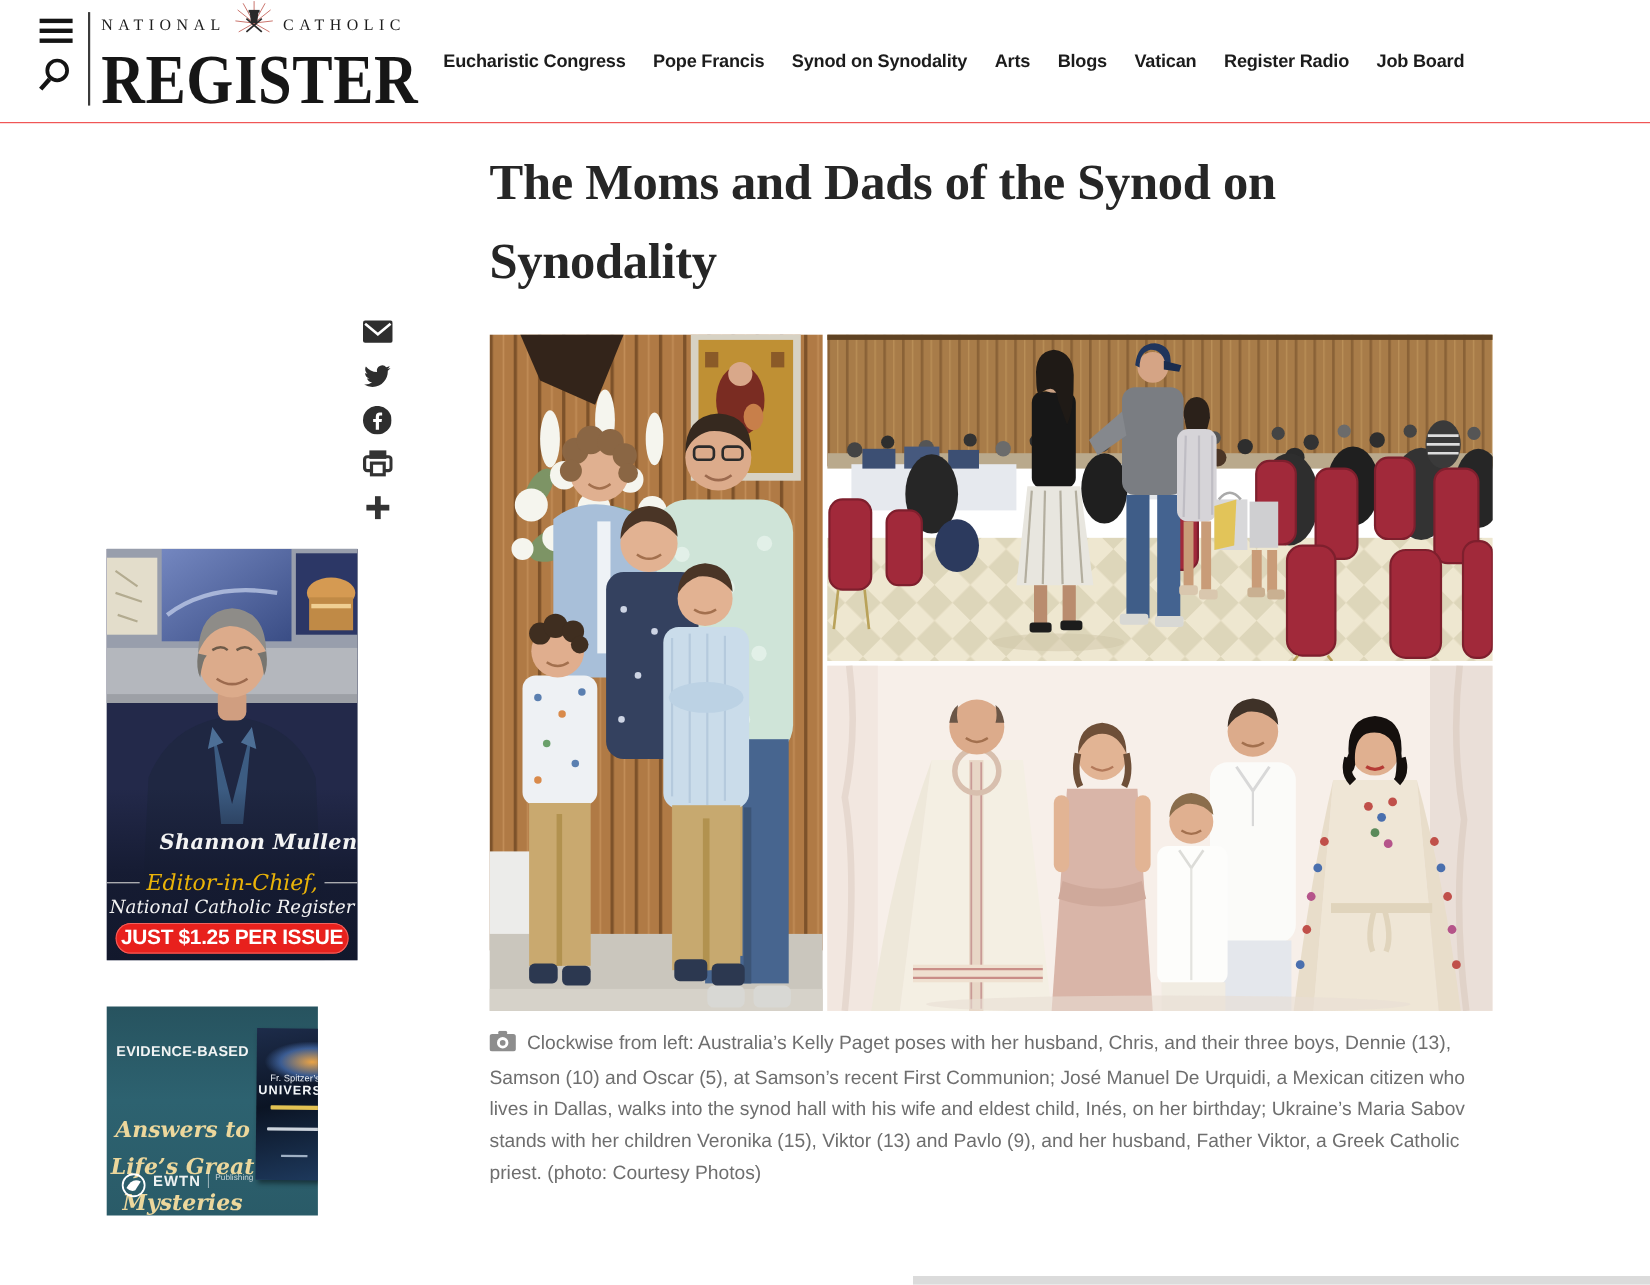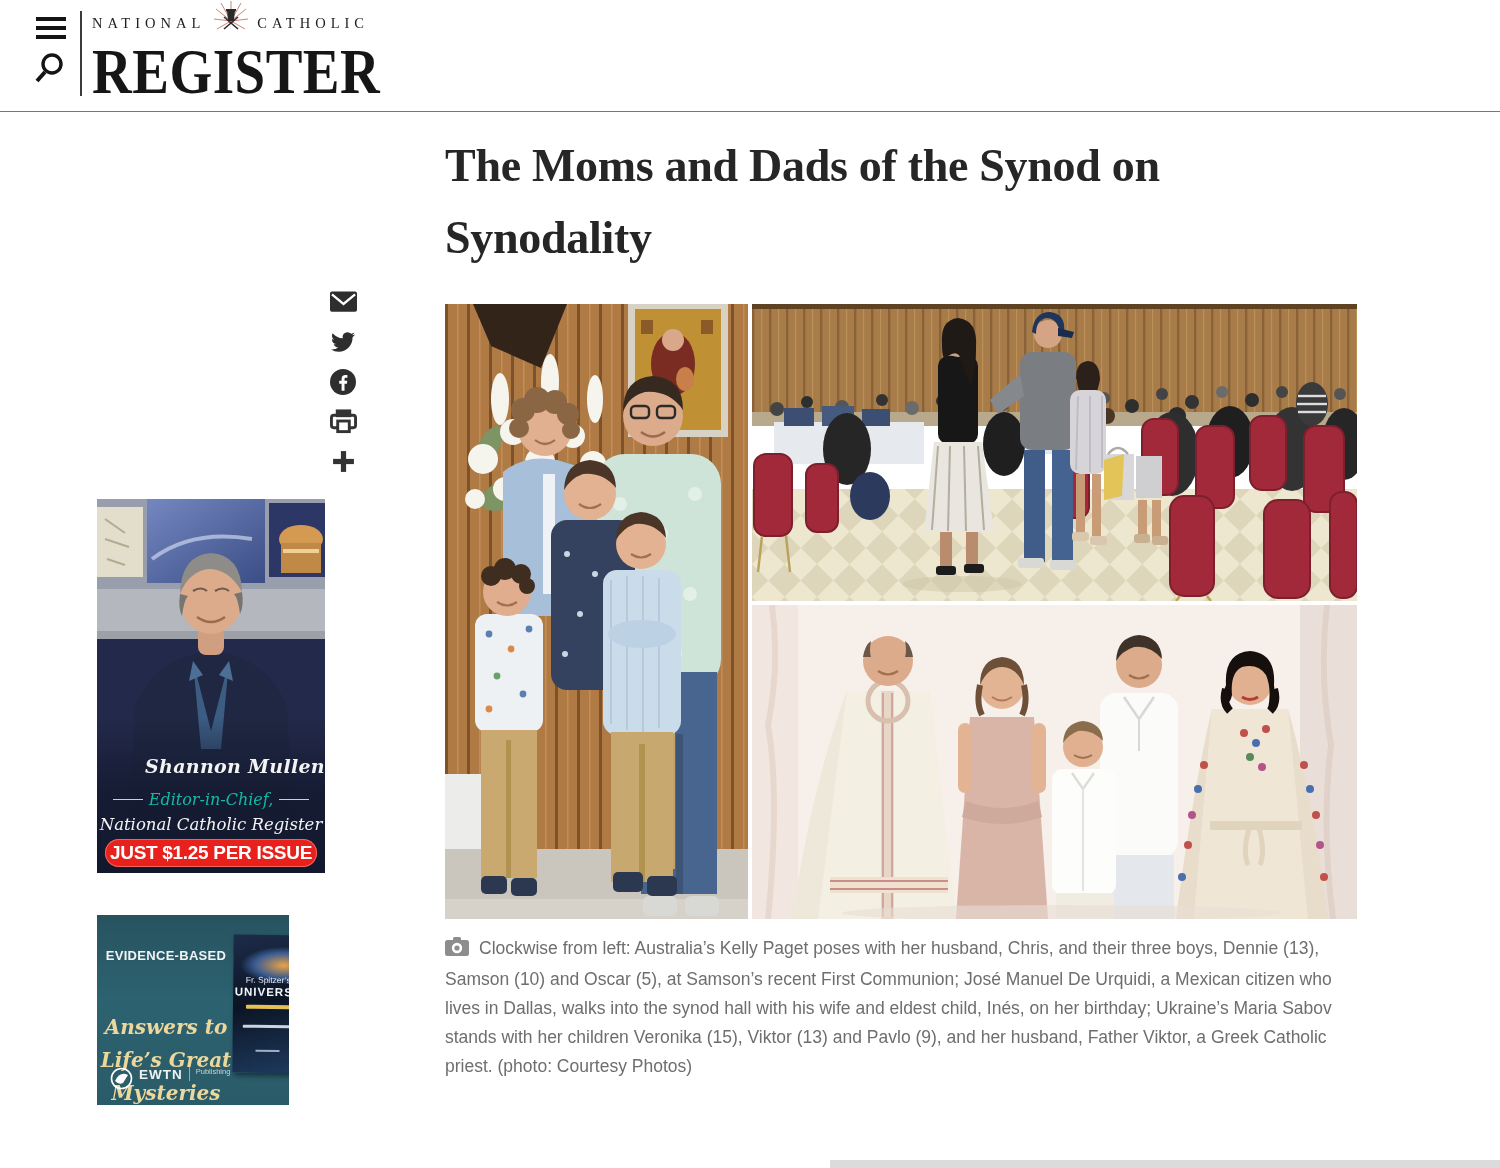--- a/index.html
+++ b/index.html
@@ -34,21 +34,21 @@
   
   .ad1 { position:absolute; left:97px; top:499px; width:228px; height:374px;
     overflow:hidden; cursor:pointer; background:#1b2340; }
   .ad1 svg.scene { position:absolute; left:0; top:0; }
   .ad1 .cap { position:absolute; left:0; width:228px; text-align:center;
     font-family:"DejaVu Serif", serif; font-style:italic; color:#f3f3f3; }
   .ad1 .name { top:256px; font-size:19px; font-weight:700; letter-spacing:.3px;padding-left:48px; }
   .ad1 .role-row { position:absolute; top:291px; left:0; width:228px;
     display:flex; align-items:center; justify-content:center; gap:6px; }
   .ad1 .role-row .dash { width:30px; height:1px; background:#cfcfcf; }
-  .ad1 .role { font-family:"DejaVu Serif", serif; font-style:italic; font-size:16px; color:#14b8a6; }
+  .ad1 .role { font-family:"DejaVu Serif", serif; font-style:italic; font-size:20px; color:#eab308; }
   .ad1 .org { top:316px; font-size:16.5px; }
   .ad1 .cta { position:absolute; left:8px; right:8px; top:340px; height:28px;
     background:#e8211d; border-radius:14px; box-shadow:0 0 0 1px #f0635f inset;
     display:flex; align-items:center; justify-content:center;
     color:#fff; font-size:19px; font-weight:700; letter-spacing:-0.3px; }
   .ad2 { position:absolute; left:97px; top:915px; width:192px; height:190px; cursor:pointer;
     background:linear-gradient(180deg,#27535f 0%,#2d6270 45%,#2a5b68 100%); overflow:hidden; }
   .ad2 .kicker { position:absolute; left:0; top:33px; width:138px; text-align:center;
     color:#f2f4f4; font-size:13px; font-weight:700; letter-spacing:.3px; }
   .ad2 .gold { position:absolute; left:0; top:53px; width:138px; text-align:center;
@@ -124,20 +124,30 @@
               <line x1="12" y1="18" x2="26" y2="30"></line>
           </g>
           <path d="M15,12 h8 l-1.2,10 h-5.6 Z" fill="#2a2a2a"></path>
           <rect x="14" y="10" width="10" height="2.4" fill="#2a2a2a"></rect>
         </svg>
       </span>
       <span>CATHOLIC</span>
     </div>
     <div class="brand-bottom">REGISTER</div>
   </div>
+  <nav class="main-nav">
+    <a>Eucharistic Congress</a>
+    <a>Pope Francis</a>
+    <a>Synod on Synodality</a>
+    <a>Arts</a>
+    <a>Blogs</a>
+    <a>Vatican</a>
+    <a>Register Radio</a>
+    <a>Job Board</a>
+  </nav>
 </header>
 
 <div class="share-rail">
   <div class="s-item">
     <svg width="27" height="21" viewBox="0 0 28 21">
         <rect x="0" y="0" width="28" height="21" rx="2" fill="#2e2e2e"></rect>
         <polyline points="2,3 14,13 26,3" fill="none" stroke="#fff" stroke-width="2.4"></polyline>
       </svg>
   </div>
   <div class="s-item">

